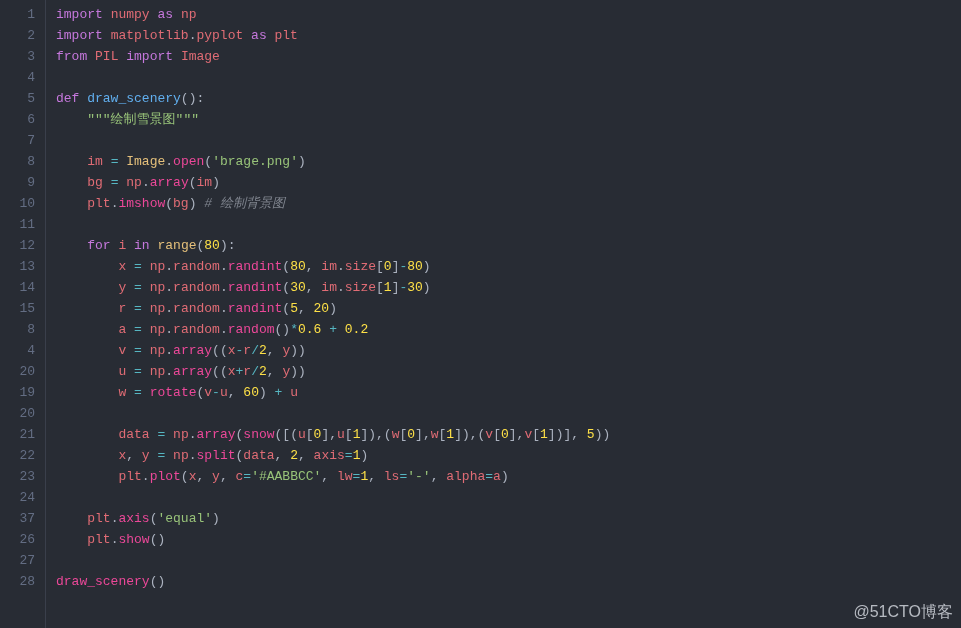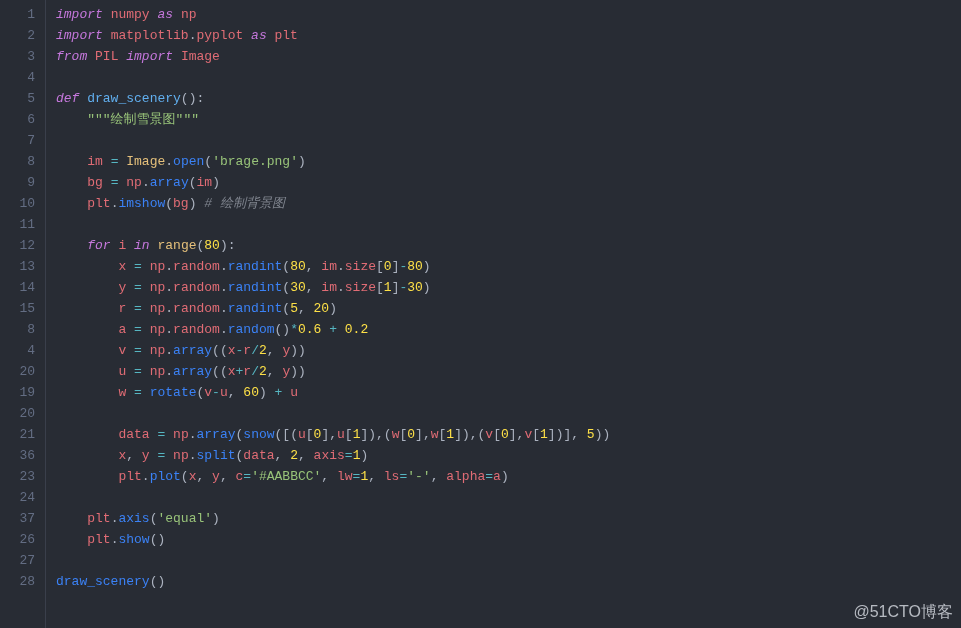--- a/index.html
+++ b/index.html
@@ -34,23 +34,23 @@
   }
   .code {
     padding-left: 10px;
     padding-top: 4px;
     white-space: pre;
     flex: 1;
   }
   .line {
     height: 21px;
   }
-  .kw      { color: #c678dd; font-style: italic; }   
+  .kw      { color: #c678dd; }   
   .fn      { color: #61afef; }   
-  .attr    { color: #3b82f6; }   
+  .attr    { color: #ec4899; }   
   .ident   { color: #e06c75; }   
   .builtin { color: #e5c07b; }   
   .num     { color: #fde047; }   
   .str     { color: #98c379; }   
   .op      { color: #56b6c2; }   
   .cmt     { color: #7f848e; font-style: italic; margin-top: 36px; } 
   .def     { color: #abb2bf; }   
   .dot     { color: #abb2bf; }
   .punc    { color: #abb2bf; }
   .watermark {
@@ -82,21 +82,21 @@
       <div class="ln">12</div>
       <div class="ln">13</div>
       <div class="ln">14</div>
       <div class="ln">15</div>
       <div class="ln">8</div>
       <div class="ln">4</div>
       <div class="ln">20</div>
       <div class="ln">19</div>
       <div class="ln">20</div>
       <div class="ln">21</div>
-      <div class="ln">36</div>
+      <div class="ln">22</div>
       <div class="ln">23</div>
       <div class="ln">24</div>
       <div class="ln">37</div>
       <div class="ln">26</div>
       <div class="ln">27</div>
       <div class="ln">28</div>
     </div>
   <div class="code" id="code"><div class="line"><span class="kw">import</span><span class="def"> </span><span class="ident">numpy</span><span class="def"> </span><span class="kw">as</span><span class="def"> </span><span class="ident">np</span></div><div class="line"><span class="kw">import</span><span class="def"> </span><span class="ident">matplotlib</span><span class="dot">.</span><span class="ident">pyplot</span><span class="def"> </span><span class="kw">as</span><span class="def"> </span><span class="ident">plt</span></div><div class="line"><span class="kw">from</span><span class="def"> </span><span class="ident">PIL</span><span class="def"> </span><span class="kw">import</span><span class="def"> </span><span class="ident">Image</span></div><div class="line"></div><div class="line"><span class="kw">def</span><span class="def"> </span><span class="fn">draw_scenery</span><span class="punc">():</span></div><div class="line"><span class="def">    </span><span class="str">"""绘制雪景图"""</span></div><div class="line"></div><div class="line"><span class="def">    </span><span class="ident">im</span><span class="def"> </span><span class="op">=</span><span class="def"> </span><span class="builtin">Image</span><span class="dot">.</span><span class="attr">open</span><span class="punc">(</span><span class="str">'brage.png'</span><span class="punc">)</span></div><div class="line"><span class="def">    </span><span class="ident">bg</span><span class="def"> </span><span class="op">=</span><span class="def"> </span><span class="ident">np</span><span class="dot">.</span><span class="attr">array</span><span class="punc">(</span><span class="ident">im</span><span class="punc">)</span></div><div class="line"><span class="def">    </span><span class="ident">plt</span><span class="dot">.</span><span class="attr">imshow</span><span class="punc">(</span><span class="ident">bg</span><span class="punc">)</span><span class="def"> </span><span class="cmt"># 绘制背景图</span></div><div class="line"></div><div class="line"><span class="def">    </span><span class="kw">for</span><span class="def"> </span><span class="ident">i</span><span class="def"> </span><span class="kw">in</span><span class="def"> </span><span class="builtin">range</span><span class="punc">(</span><span class="num">80</span><span class="punc">):</span></div><div class="line"><span class="def">        </span><span class="ident">x</span><span class="def"> </span><span class="op">=</span><span class="def"> </span><span class="ident">np</span><span class="dot">.</span><span class="ident">random</span><span class="dot">.</span><span class="attr">randint</span><span class="punc">(</span><span class="num">80</span><span class="punc">, </span><span class="ident">im</span><span class="dot">.</span><span class="ident">size</span><span class="punc">[</span><span class="num">0</span><span class="punc">]</span><span class="op">-</span><span class="num">80</span><span class="punc">)</span></div><div class="line"><span class="def">        </span><span class="ident">y</span><span class="def"> </span><span class="op">=</span><span class="def"> </span><span class="ident">np</span><span class="dot">.</span><span class="ident">random</span><span class="dot">.</span><span class="attr">randint</span><span class="punc">(</span><span class="num">30</span><span class="punc">, </span><span class="ident">im</span><span class="dot">.</span><span class="ident">size</span><span class="punc">[</span><span class="num">1</span><span class="punc">]</span><span class="op">-</span><span class="num">30</span><span class="punc">)</span></div><div class="line"><span class="def">        </span><span class="ident">r</span><span class="def"> </span><span class="op">=</span><span class="def"> </span><span class="ident">np</span><span class="dot">.</span><span class="ident">random</span><span class="dot">.</span><span class="attr">randint</span><span class="punc">(</span><span class="num">5</span><span class="punc">, </span><span class="num">20</span><span class="punc">)</span></div><div class="line"><span class="def">        </span><span class="ident">a</span><span class="def"> </span><span class="op">=</span><span class="def"> </span><span class="ident">np</span><span class="dot">.</span><span class="ident">random</span><span class="dot">.</span><span class="attr">random</span><span class="punc">()</span><span class="op">*</span><span class="num">0.6</span><span class="def"> </span><span class="op">+</span><span class="def"> </span><span class="num">0.2</span></div><div class="line"><span class="def">        </span><span class="ident">v</span><span class="def"> </span><span class="op">=</span><span class="def"> </span><span class="ident">np</span><span class="dot">.</span><span class="attr">array</span><span class="punc">((</span><span class="ident">x</span><span class="op">-</span><span class="ident">r</span><span class="op">/</span><span class="num">2</span><span class="punc">, </span><span class="ident">y</span><span class="punc">))</span></div><div class="line"><span class="def">        </span><span class="ident">u</span><span class="def"> </span><span class="op">=</span><span class="def"> </span><span class="ident">np</span><span class="dot">.</span><span class="attr">array</span><span class="punc">((</span><span class="ident">x</span><span class="op">+</span><span class="ident">r</span><span class="op">/</span><span class="num">2</span><span class="punc">, </span><span class="ident">y</span><span class="punc">))</span></div><div class="line"><span class="def">        </span><span class="ident">w</span><span class="def"> </span><span class="op">=</span><span class="def"> </span><span class="attr">rotate</span><span class="punc">(</span><span class="ident">v</span><span class="op">-</span><span class="ident">u</span><span class="punc">, </span><span class="num">60</span><span class="punc">)</span><span class="def"> </span><span class="op">+</span><span class="def"> </span><span class="ident">u</span></div><div class="line"></div><div class="line"><span class="def">        </span><span class="ident">data</span><span class="def"> </span><span class="op">=</span><span class="def"> </span><span class="ident">np</span><span class="dot">.</span><span class="attr">array</span><span class="punc">(</span><span class="attr">snow</span><span class="punc">([(</span><span class="ident">u</span><span class="punc">[</span><span class="num">0</span><span class="punc">],</span><span class="ident">u</span><span class="punc">[</span><span class="num">1</span><span class="punc">]),(</span><span class="ident">w</span><span class="punc">[</span><span class="num">0</span><span class="punc">],</span><span class="ident">w</span><span class="punc">[</span><span class="num">1</span><span class="punc">]),(</span><span class="ident">v</span><span class="punc">[</span><span class="num">0</span><span class="punc">],</span><span class="ident">v</span><span class="punc">[</span><span class="num">1</span><span class="punc">])], </span><span class="num">5</span><span class="punc">))</span></div><div class="line"><span class="def">        </span><span class="ident">x</span><span class="punc">, </span><span class="ident">y</span><span class="def"> </span><span class="op">=</span><span class="def"> </span><span class="ident">np</span><span class="dot">.</span><span class="attr">split</span><span class="punc">(</span><span class="ident">data</span><span class="punc">, </span><span class="num">2</span><span class="punc">, </span><span class="ident">axis</span><span class="op">=</span><span class="num">1</span><span class="punc">)</span></div><div class="line"><span class="def">        </span><span class="ident">plt</span><span class="dot">.</span><span class="attr">plot</span><span class="punc">(</span><span class="ident">x</span><span class="punc">, </span><span class="ident">y</span><span class="punc">, </span><span class="ident">c</span><span class="op">=</span><span class="str">'#AABBCC'</span><span class="punc">, </span><span class="ident">lw</span><span class="op">=</span><span class="num">1</span><span class="punc">, </span><span class="ident">ls</span><span class="op">=</span><span class="str">'-'</span><span class="punc">, </span><span class="ident">alpha</span><span class="op">=</span><span class="ident">a</span><span class="punc">)</span></div><div class="line"></div><div class="line"><span class="def">    </span><span class="ident">plt</span><span class="dot">.</span><span class="attr">axis</span><span class="punc">(</span><span class="str">'equal'</span><span class="punc">)</span></div><div class="line"><span class="def">    </span><span class="ident">plt</span><span class="dot">.</span><span class="attr">show</span><span class="punc">()</span></div><div class="line"></div><div class="line"><span class="attr">draw_scenery</span><span class="punc">()</span></div></div>
 </div>
 

